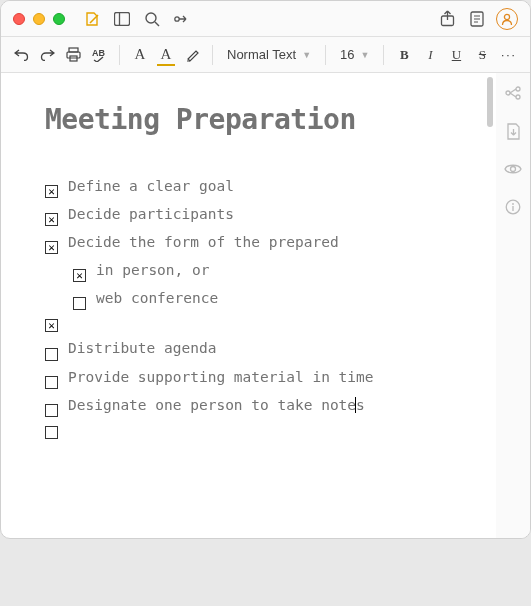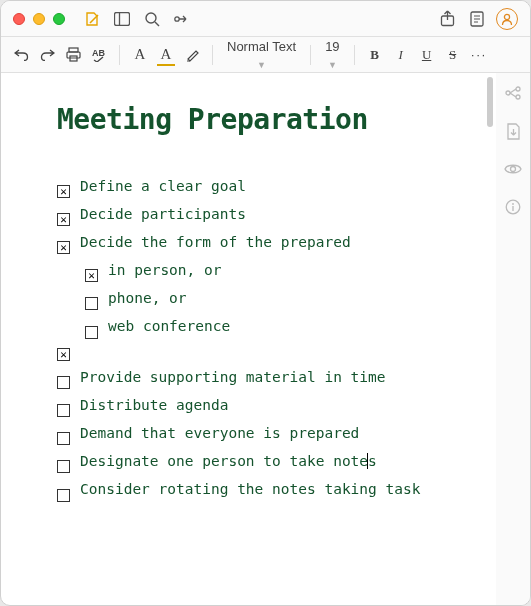--- a/index.html
+++ b/index.html
@@ -3,21 +3,21 @@
 <meta charset="utf-8">
 <style>
   * { box-sizing: border-box; margin: 0; padding: 0; }
   body {
     font-family: -apple-system, BlinkMacSystemFont, "Segoe UI", sans-serif;
     background: #e8e8e8;
     width: 531px; height: 606px;
     overflow: hidden;
   }
   .window {
-    width: 531px; height: 606px;
+    width: 531px; height: 539px;
     background: #fff;
     border-radius: 10px;
     border: 1px solid #d0d0d0;
     display: flex; flex-direction: column;
     overflow: hidden;
     position: relative;
   }
   
   .titlebar {
     height: 36px;
@@ -54,35 +54,35 @@
     padding: 0 8px; gap: 2px;
     font-size: 13px; color: #444;
   }
   .toolbar .tbtn {
     min-width: 24px; height: 26px;
     display:flex; align-items:center; justify-content:center;
     cursor:pointer; border-radius:3px;
     padding: 0 2px;
   }
   .sep { width:1px; height:20px; background:#ddd; margin:0 6px; }
-  .dd { display:flex; align-items:center; gap:6px; padding:0 6px; cursor:pointer;flex-direction:column;}
+  .dd { display:flex; align-items:center; gap:6px; padding:0 6px; cursor:pointer;}
   .dd-caret { color:#aaa; font-size:9px; }
   .color-A { position:relative; }
   .underline-bar { position:absolute; bottom:2px; left:3px; right:3px; height:2px; }
   
   .content-wrap {
     flex:1;
     display:flex;
     overflow:hidden;
   }
   .editor {
     flex:1;
-    padding: 30px 20px 20px 56px;
+    padding: 30px 20px 20px 44px;
     font-family: "SFMono-Regular", ui-monospace, "Menlo", "Consolas", monospace;
-    color:#14532d;
+    color:#737373;
     overflow-y:auto;
     position: relative;
   }
   .editor h1 {
     font-size: 28px;
     font-weight: 800;
     margin-bottom: 36px;
     letter-spacing: -0.5px;
   }
   .task-list { list-style:none; }
@@ -220,21 +220,21 @@
           <path d="M2 14 L5 14" stroke="#444" stroke-width="1.2"></path>
         </svg>
     </div>
     <div class="sep"></div>
     <div class="dd">
       <span>Normal Text</span>
       <span class="dd-caret">▼</span>
     </div>
     <div class="sep"></div>
     <div class="dd">
-      <span>19</span>
+      <span>16</span>
       <span class="dd-caret">▼</span>
     </div>
     <div class="sep"></div>
     <div class="tbtn fmt-bold">B</div>
     <div class="tbtn fmt-italic">I</div>
     <div class="tbtn fmt-underline">U</div>
     <div class="tbtn fmt-strike">S</div>
     <div class="tbtn" style="letter-spacing:1px;">···</div>
   </div>
 
@@ -254,48 +254,39 @@
           <li>
             <span class="chk done"></span>
             <span>Decide the form of the prepared</span>
           </li>
           <li class="indent">
             <span class="chk done"></span>
             <span>in person, or</span>
           </li>
           <li class="indent">
             <span class="chk"></span>
-            <span>phone, or</span>
-          </li>
-          <li class="indent">
-            <span class="chk"></span>
             <span>web conference</span>
           </li>
           <li>
             <span class="chk done"></span>
           </li>
           <li>
             <span class="chk"></span>
+            <span>Distribute agenda</span>
+          </li>
+          <li>
+            <span class="chk"></span>
             <span>Provide supporting material in time</span>
           </li>
           <li>
             <span class="chk"></span>
-            <span>Distribute agenda</span>
-          </li>
-          <li>
-            <span class="chk"></span>
-            <span>Demand that everyone is prepared</span>
-          </li>
-          <li>
-            <span class="chk"></span>
             <span>Designate one person to take note<span class="cursor-caret"></span>s</span>
           </li>
           <li>
             <span class="chk"></span>
-            <span>Consider rotating the notes taking task</span>
           </li>
         </ul>
     </div>
     <div class="sidepanel">
       <div class="sbtn">
         <svg width="18" height="14" viewBox="0 0 18 14">
             <circle cx="4" cy="7" r="2" fill="none" stroke="#bbb" stroke-width="1.3"></circle>
             <line x1="6" y1="7" x2="12" y2="3" stroke="#bbb" stroke-width="1.3"></line>
             <line x1="6" y1="7" x2="12" y2="11" stroke="#bbb" stroke-width="1.3"></line>
             <circle cx="14" cy="3" r="2" fill="none" stroke="#bbb" stroke-width="1.3"></circle>

